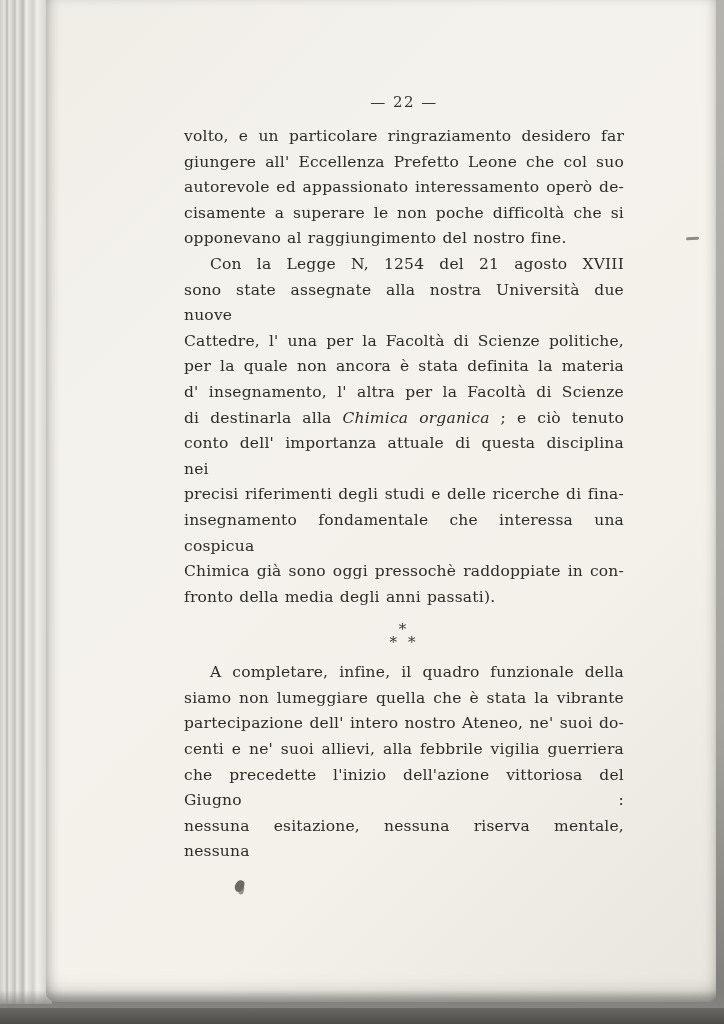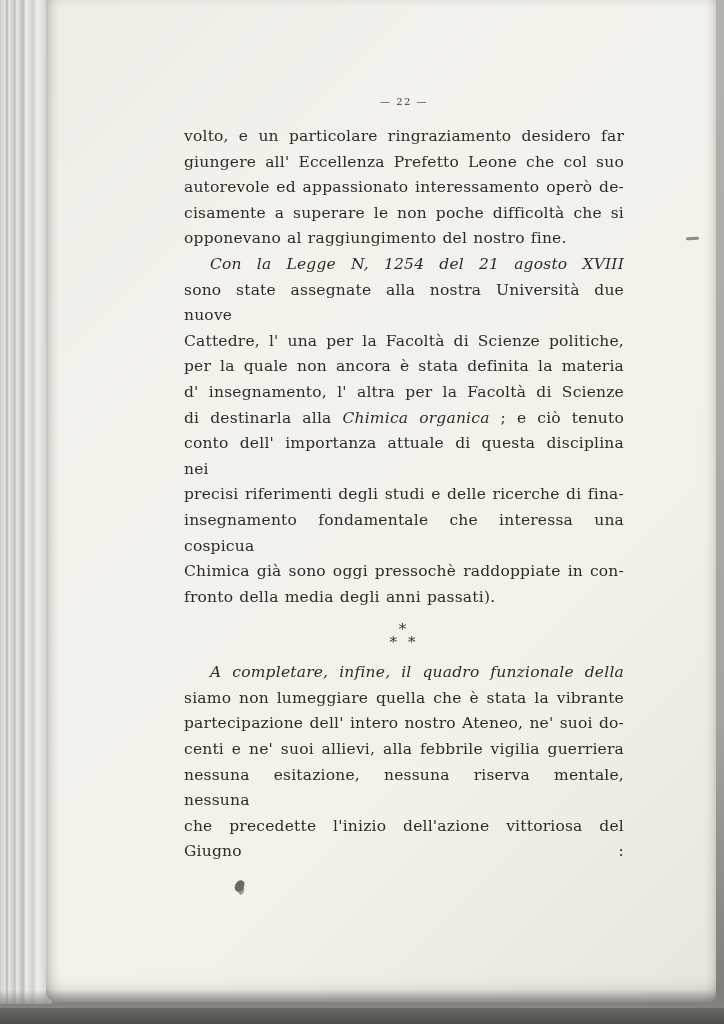--- a/index.html
+++ b/index.html
@@ -59,21 +59,21 @@
   .text-col {
     position: absolute;
     left: 138px; top: 92px;
     width: 440px;
     color: #2e2c28;
     font-size: 15.5px;
     letter-spacing: 0.2px;
   }
   .page-number {
     text-align: center;
-    font-size: 10px;
+    font-size: 15px;
     letter-spacing: 1.5px;
     color: #35332f;
     height: 20px;
     line-height: 20px;
   }
   .blocks {
     margin-top: 12px;
   }
   .line {
     line-height: 25.6px;
@@ -81,21 +81,20 @@
     text-align-last: justify;
     -moz-text-align-last: justify;
     word-spacing: 1px;
   }
   .line.last {
     text-align-last: left;
     -moz-text-align-last: left;
   }
   .line.indent {
     text-indent: 26px;
-    font-style: italic;
   }
   .asterism {
     text-align: center;
     text-align-last: center;
     font-size: 15px;
     line-height: 13px;
     letter-spacing: 3px;
     margin: 13px 0 11px 0;
     color: #3a3833;
   }
@@ -151,22 +150,22 @@
           </div>
           <div class="asterism">
             <div>*</div>
             <div>* *</div>
           </div>
           <div class="paragraph">
             <div class="line indent">A completare, infine, il quadro funzionale della</div>
             <div class="line">siamo non lumeggiare quella che è stata la vibrante</div>
             <div class="line">partecipazione dell' intero nostro Ateneo, ne' suoi do-</div>
             <div class="line">centi e ne' suoi allievi, alla febbrile vigilia guerriera</div>
+            <div class="line">che precedette l'inizio dell'azione vittoriosa del Giugno :</div>
             <div class="line">nessuna esitazione, nessuna riserva mentale, nessuna</div>
-            <div class="line">che precedette l'inizio dell'azione vittoriosa del Giugno :</div>
           </div>
         </div>
     </div>
     <div class="smudge"></div>
   </div>
 
   <div class="margin-mark"></div>
   <div class="bottom-mid"></div>
   <div class="bottom-band"></div>
 </div>

